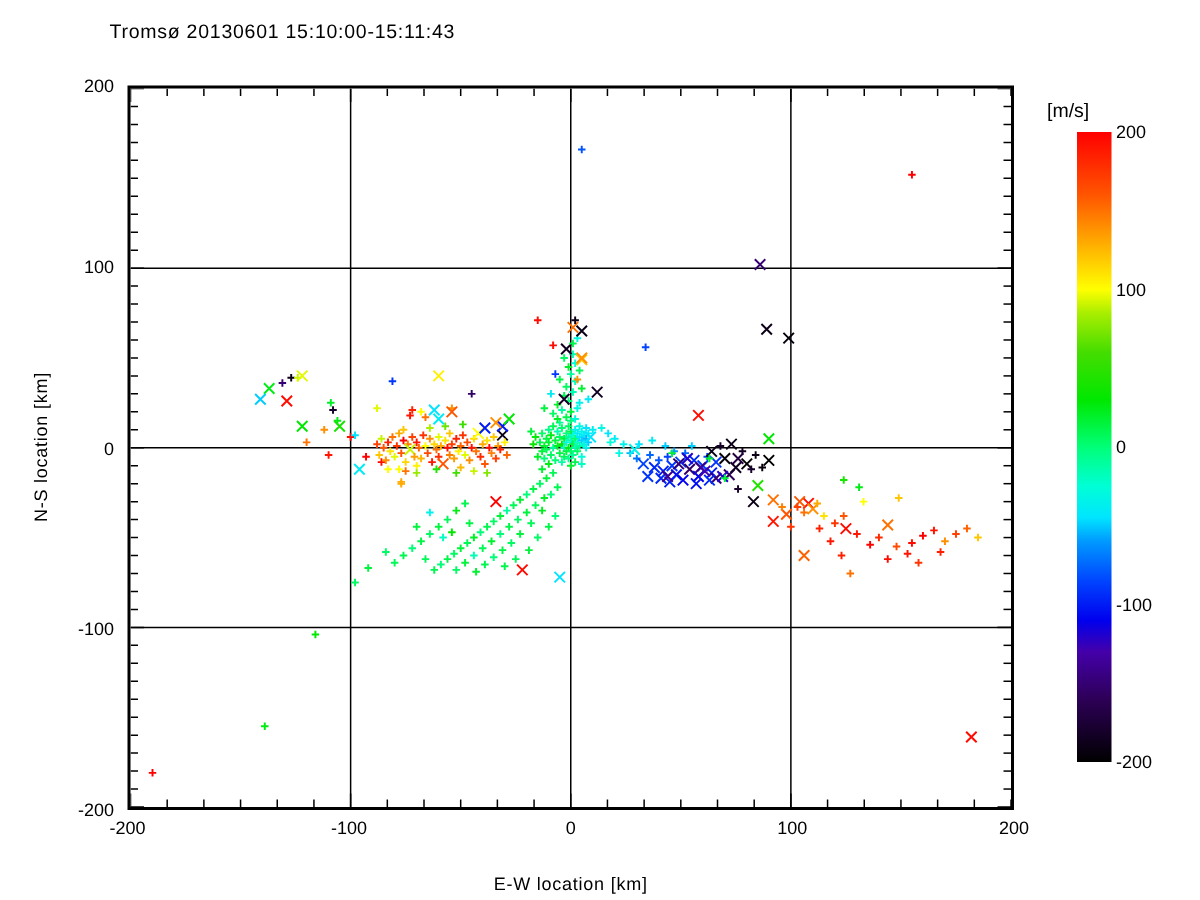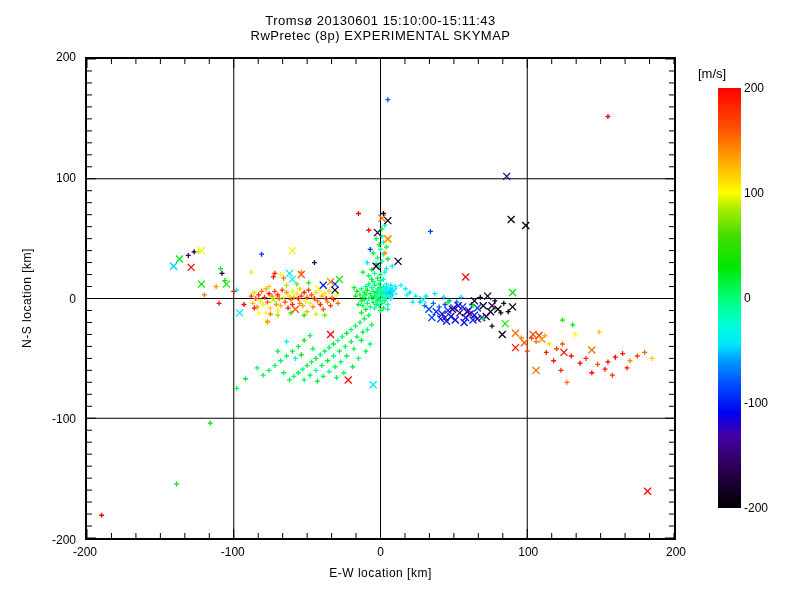--- a/index.html
+++ b/index.html
@@ -1,36 +1,35 @@
 <!DOCTYPE html>
 <html><head>
 <meta charset="utf-8">
 <style>
   html,body{margin:0;padding:0;}
   body{width:800px;height:600px;background:#ffffff;position:relative;overflow:hidden;
        font-family:"Liberation Sans",sans-serif;color:#000;}
   .abs{position:absolute;}
-  #titles{left:85px;top:13px;width:591px;text-align:center;font-size:13px;line-height:15px;letter-spacing:0.5px;}
+  #titles{left:73px;top:13px;width:591px;text-align:left;font-size:13px;line-height:15px;letter-spacing:0.5px;}
   #plotbox{left:85px;top:57px;width:591px;height:483px;border:2px solid #000;box-sizing:border-box;}
   #plot-svg{display:block;width:587px;height:479px;}
-  #xlabel{left:85px;top:566px;width:591px;text-align:center;font-size:12px;letter-spacing:0.5px;}
+  #xlabel{left:85px;top:582px;width:591px;text-align:center;font-size:12px;letter-spacing:0.5px;}
   #ylabel{left:-122px;top:290px;width:300px;height:16px;text-align:center;font-size:12px;
           letter-spacing:0.5px;transform:rotate(-90deg);}
   #colorbar{left:718px;top:88px;width:23px;height:420px;}
   #cbarlabel{left:698px;top:66px;width:64px;text-align:left;font-size:13px;}
   .xtick{position:absolute;width:60px;text-align:center;top:545px;font-size:12px;}
   .ytick{position:absolute;width:48px;text-align:right;left:28px;font-size:12px;}
   .ctick{position:absolute;width:44px;text-align:left;left:744px;font-size:12px;}
 </style>
 </head>
 <body>
 
 <div class="abs" id="titles">
   <div>Tromsø 20130601 15:10:00-15:11:43</div>
-  <div>RwPretec (8p) EXPERIMENTAL SKYMAP</div>
 </div>
 
 <div class="abs" id="plotbox">
   <svg id="plot-svg" xmlns="http://www.w3.org/2000/svg">
       <line x1="146.75" y1="0" x2="146.75" y2="479" stroke="#000" stroke-width="1"></line>
       <line x1="293.5" y1="0" x2="293.5" y2="479" stroke="#000" stroke-width="1"></line>
       <line x1="440.25" y1="0" x2="440.25" y2="479" stroke="#000" stroke-width="1"></line>
       <line x1="0" y1="359.25" x2="587" y2="359.25" stroke="#000" stroke-width="1"></line>
       <line x1="0" y1="239.5" x2="587" y2="239.5" stroke="#000" stroke-width="1"></line>
       <line x1="0" y1="119.75" x2="587" y2="119.75" stroke="#000" stroke-width="1"></line>

